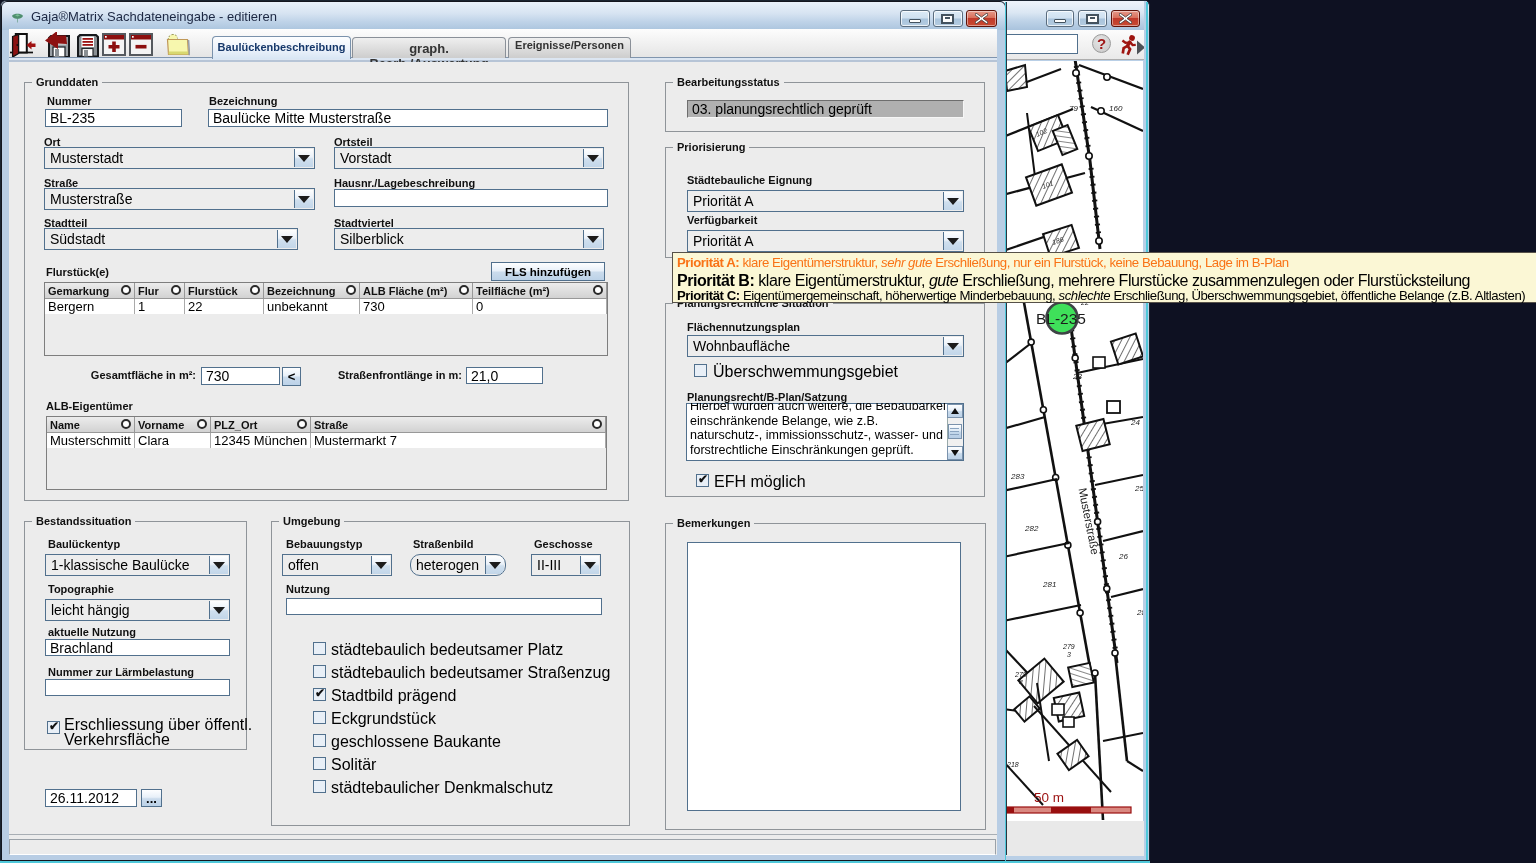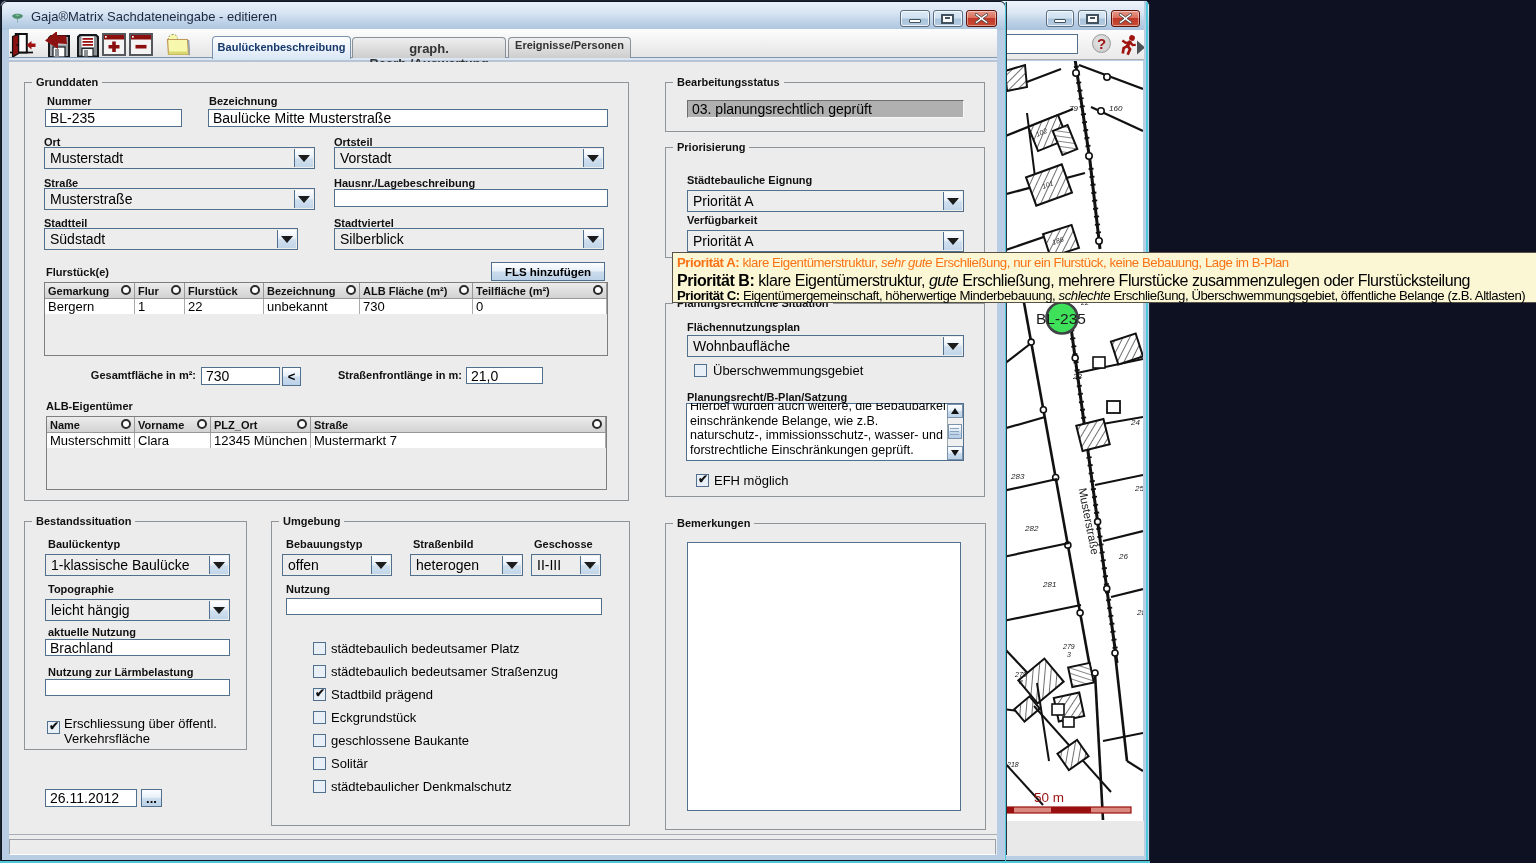--- a/index.html
+++ b/index.html
@@ -14,21 +14,21 @@
 .combo .carw{position:absolute;top:1px;bottom:1px;right:1px;width:19px;
   background:linear-gradient(#fefefe,#eaf1f9 45%,#cfdfee 55%,#c2d6e9);
   border-left:1px solid #51708d;}
 .combo .carw:after{content:"";position:absolute;left:3px;top:6px;width:0;height:0;
   border:6px solid transparent;border-top:7px solid #1c1c1c;}
 .grp{position:absolute;border:1px solid #8f9499;}
 .grp>span{position:absolute;top:-7px;left:7px;background:#ececec;padding:0 4px;
   font-size:11px;font-weight:bold;color:#101010;white-space:nowrap;}
 .cb{position:absolute;width:13px;height:13px;background:#e8eff7;border:1px solid #51708d;}
 .cb.ck:after{content:"\2714";position:absolute;left:1px;top:-3px;font-size:12px;font-weight:bold;color:#111;}
-.cblbl{position:absolute;font-size:13px;color:#000;white-space:nowrap;}
+.cblbl{position:absolute;font-size:16px;color:#000;white-space:nowrap;}
 .thead{position:absolute;background:linear-gradient(#ececec,#d2d2d2);border-right:1px solid #989898;
   border-bottom:1px solid #989898;font-size:11px;font-weight:bold;color:#111;overflow:hidden;}
 .thead span{position:absolute;left:3px;top:2px;}
 .thead i{position:absolute;right:3px;top:2px;width:10px;height:10px;border:2px solid #2a2a2a;border-radius:50%;background:#fff;}
 .tcell{position:absolute;background:#fff;border-right:1px solid #aaa;font-size:13px;color:#000;
   overflow:hidden;white-space:nowrap;}
 .tcell span{position:absolute;left:3px;top:0px;}
 .bluebtn{position:absolute;background:linear-gradient(#fdfeff,#e8f0f9 45%,#cadbec 55%,#bcd2e8);
   border:1px solid #51708d;display:flex;align-items:center;justify-content:center;
   font-size:13px;font-weight:bold;color:#000;}
@@ -491,37 +491,37 @@
       <span class="ctext">1-klassische Baulücke</span>
       <span class="carw abs"></span>
     </div>
     <div class="lbl" style="left:48px;top:583px;">Topographie</div>
     <div class="combo" style="left:45px;top:599px;width:185px;height:22px;">
       <span class="ctext">leicht hängig</span>
       <span class="carw abs"></span>
     </div>
     <div class="lbl" style="left:48px;top:626px;">aktuelle Nutzung</div>
     <div class="fld" style="left:45px;top:639px;width:185px;height:17px;">Brachland</div>
-    <div class="lbl" style="left:48px;top:666px;">Nutzung zur Lärmbelastung</div>
+    <div class="lbl" style="left:48px;top:666px;">Nummer zur Lärmbelastung</div>
     <div class="fld" style="left:45px;top:679px;width:185px;height:17px;"></div>
     <div class="cb ck" style="left:47px;top:721px;"></div>
     <div class="cblbl" style="left:64px;top:716px;">Erschliessung über öffentl.</div>
     <div class="cblbl" style="left:64px;top:731px;">Verkehrsfläche</div>
     <div class="fld" style="left:45px;top:789px;width:92px;height:18px;">26.11.2012</div>
     <div class="bluebtn" style="left:141px;top:789px;width:21px;height:18px;">...</div>
     <div class="grp" style="left:271px;top:521px;width:359px;height:305px;">
       <span>Umgebung</span>
     </div>
     <div class="lbl" style="left:286px;top:538px;">Bebauungstyp</div>
     <div class="combo" style="left:282px;top:554px;width:110px;height:22px;">
       <span class="ctext">offen</span>
       <span class="carw abs"></span>
     </div>
     <div class="lbl" style="left:413px;top:538px;">Straßenbild</div>
-    <div class="combo" style="left:410px;top:554px;width:113px;height:22px;">
+    <div class="combo" style="left:410px;top:554px;width:96px;height:22px;border-radius:10px;">
       <span class="ctext">heterogen</span>
       <span class="carw abs"></span>
     </div>
     <div class="lbl" style="left:534px;top:538px;">Geschosse</div>
     <div class="combo" style="left:531px;top:554px;width:70px;height:22px;">
       <span class="ctext">II-III</span>
       <span class="carw abs"></span>
     </div>
     <div class="lbl" style="left:286px;top:583px;">Nutzung</div>
     <div class="fld" style="left:286px;top:598px;width:316px;height:17px;"></div>

